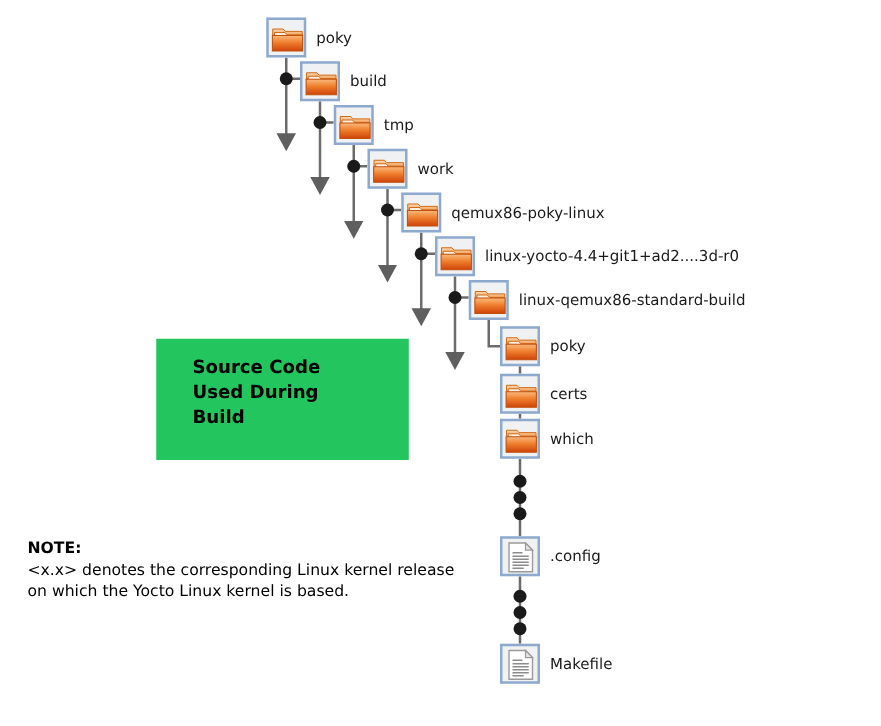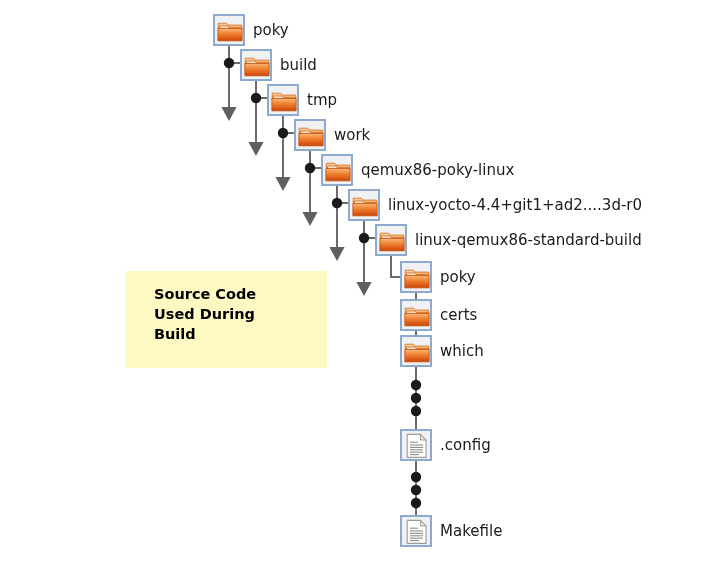--- a/index.html
+++ b/index.html
@@ -53,31 +53,31 @@
     width: 26px;
     height: 26px;
   }
   .node-label {
     position: absolute;
     left: 40px;
     top: 0;
     height: 32px;
     line-height: 32px;
     white-space: nowrap;
-    font-size: 15px;
+    font-size: 12px;
     color: #1a1a1a;
   }
   
   #source-box {
     position: absolute;
     left: 125px;
     top: 271px;
     width: 202px;
     height: 97px;
-    background: #fef9c3;
+    background: #22c55e;
   }
   #source-box .box-text {
     position: absolute;
     left: 29px;
     top: 13px;
     font-size: 14.5px;
     font-weight: bold;
     line-height: 20px;
     color: #000;
     white-space: pre-line;
@@ -306,20 +306,24 @@
         <div class="node-label">Makefile</div>
       </div>
     </div>
 
   <div id="source-box">
     <div class="box-text">Source Code
 Used During
 Build</div>
   </div>
 
+  <div id="note">
+    <div class="note-title">NOTE:</div>
+    <div class="note-body">&lt;x.x&gt; denotes the corresponding Linux kernel release on which the Yocto Linux kernel is based.</div>
+  </div>
 
 </div>
 
 <svg width="0" height="0" style="position: absolute;">
     <defs>
       <linearGradient id="folderGradL" x1="0" y1="0" x2="0" y2="1">
         <stop offset="0%" stop-color="#fbb97c"></stop>
         <stop offset="45%" stop-color="#ef7f2e"></stop>
         <stop offset="100%" stop-color="#cf4408"></stop>
       </linearGradient>

